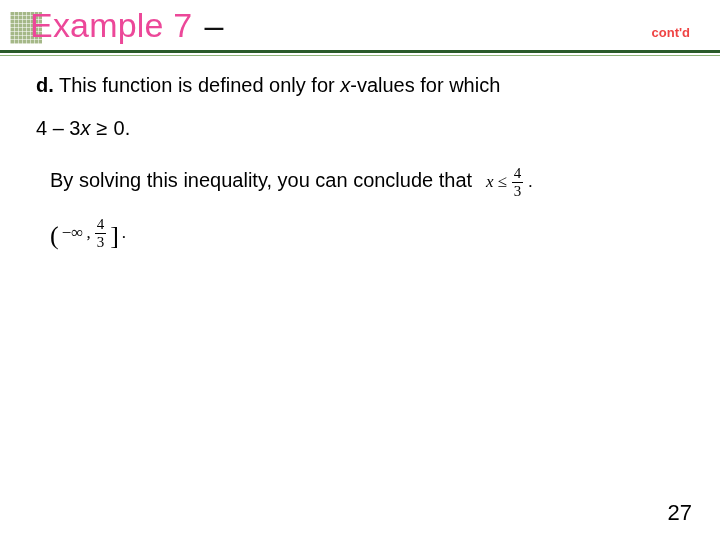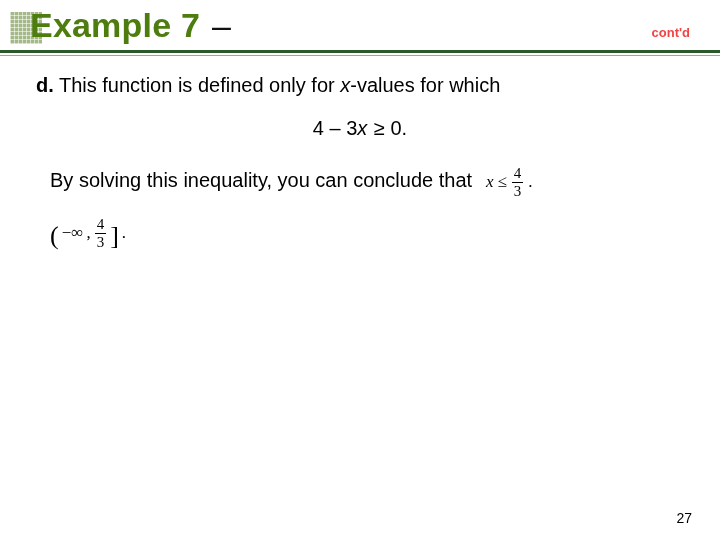--- a/index.html
+++ b/index.html
@@ -18,40 +18,40 @@
     z-index: 1;
   }
 
   .title-row {
     position: absolute;
     left: 30px; right: 30px; top: 6px;
     display: flex; align-items: baseline; justify-content: space-between;
     z-index: 2;
   }
   .title-left { display: flex; align-items: baseline; gap: 10px; white-space: nowrap; }
-  .title-example { font-size: 34px; font-weight: 700; color: #4d7c0f; letter-spacing: 0.2px; }
+  .title-example { font-size: 34px; font-weight: 400; color: #ec4899; letter-spacing: 0.2px; }
   .title-dash { font-size: 34px; color: #111; padding: 0 2px; }
   .title-solution { font-size: 34px; font-style: italic; color: #111; }
   .contd { font-size: 13px; color: #ef4444; font-weight: 600; }
 
   .rule-dark {
     position: absolute; left: 0; right: 0; top: 50px; height: 3px;
     background: #2a5a2a;
   }
   .rule-light {
     position: absolute; left: 0; right: 0; top: 55px; height: 1px;
     background: #8fb278;
   }
 
   .body { position: absolute; left: 36px; right: 36px; top: 72px; }
   .line { font-size: 20px; line-height: 1.35; margin-bottom: 18px; }
   .line .part-label { font-weight: 700; }
   .ital { font-style: italic; }
 
-  .center-eq { text-align: center; font-size: 20px; margin: 2px 0 26px 0; }
+  .center-eq { text-align: left; font-size: 20px; margin: 2px 0 26px 0; }
   .ge { display: inline-block; position: relative; width: 12px; }
 
   .indent { margin-left: 14px; }
 
   .mathfrac {
     display: inline-block; vertical-align: middle; text-align: center;
     font-family: 'Times New Roman', Times, serif; font-size: 15px; line-height: 1;
     padding: 0 1px;
   }
   .mathfrac .num { display:block; border-bottom: 1px solid #000; padding: 0 2px 1px; }
@@ -60,21 +60,21 @@
   .le-wrap { display:inline-flex; align-items:center; gap:4px; vertical-align: baseline; }
 
   .interval-img {
     display: inline-flex; align-items: center; gap: 3px;
     font-family: 'Times New Roman', Times, serif; font-size: 17px;
     vertical-align: middle;
   }
   .bigparen { font-size: 26px; line-height: 0; position: relative; top: 2px; }
   .bigbrack { font-size: 26px; line-height: 0; position: relative; top: 2px; }
 
-  .pagenum { position: absolute; right: 28px; bottom: 14px; font-size: 14px; }
+  .pagenum { position: absolute; right: 28px; bottom: 14px; font-size: 22px; }
 </style>
 </head>
 <body>
 <div class="slide">
 
   <div class="corner-block"></div>
 
   <div class="title-row">
     <div class="title-left">
       <span class="title-example">Example 7</span>

